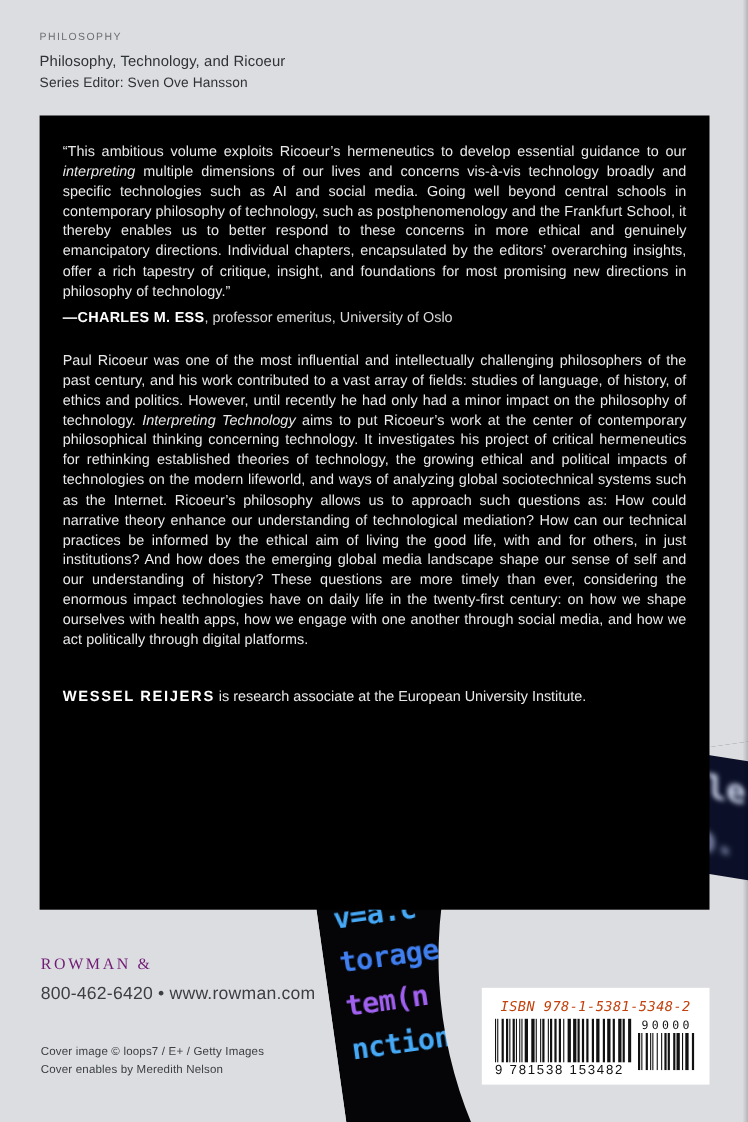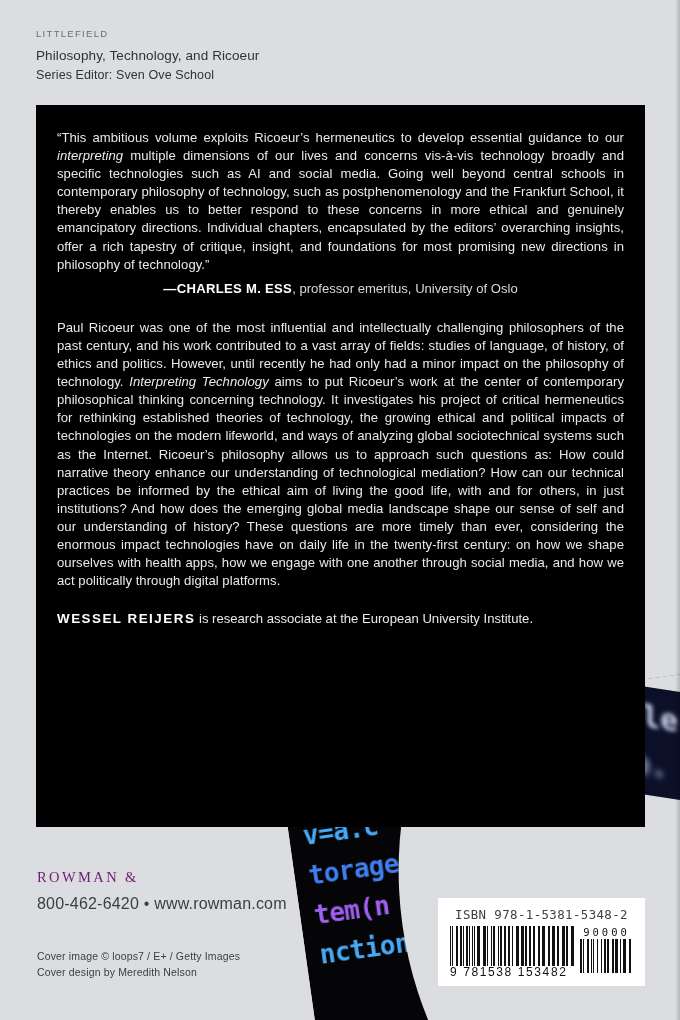--- a/index.html
+++ b/index.html
@@ -172,21 +172,21 @@
     letter-spacing: 0.05px;
     margin: 0 0 6px 0;
   }
   .blurb em { font-style: italic; }
 
   .attrib-line {
     color: #d8d8d9;
     font-size: 13.1px;
     line-height: 18.1px;
     margin: 0;
-    text-align: center;
+    text-align: left;
   }
   .attrib-line .who {
     font-weight: bold;
     color: #ffffff;
     letter-spacing: 0.3px;
   }
 
   .desc {
     color: #e9e9ea;
     font-size: 13.1px;
@@ -203,21 +203,21 @@
     line-height: 18.1px;
     text-align: justify;
     margin: 20px 0 0 0;
   }
   .bio .bio-name {
     font-weight: bold;
     color: #ffffff;
     letter-spacing: 1.5px;
     font-size: 13.4px;
   }
-  .bio-first { margin-top: 20px; }
+  .bio-first { margin-top: 34px; }
 
   
   .pub-block {
     position: absolute;
     left: 37px;
     top: 868px;
     z-index: 30;
   }
   .pub-logo {
     font-family: "Liberation Serif", serif;
@@ -252,23 +252,24 @@
     height: 88px;
     background: #ffffff;
     z-index: 30;
     box-sizing: border-box;
     padding: 9px 12px 6px 12px;
   }
   .isbn-text {
     text-align: center;
     font-family: "DejaVu Sans Mono", monospace;
     font-size: 12.4px;
-    color: #404040;
+    color: #c2410c;
     letter-spacing: 0.4px;
     margin-bottom: 4px;
+    font-style: italic;
   }
   .bars-row {
     display: flex;
     align-items: flex-end;
     height: 52px;
     gap: 6px;
   }
   .bars-main { flex: 0 0 auto; width: 124px; position: relative; height: 52px; }
   .bars-addon { flex: 0 0 auto; width: 53px; position: relative; height: 52px; }
   .bars-svg { display: block; }
@@ -311,23 +312,23 @@
       <div class="code-mask"></div>
     </div>
 
     <div class="chip-blue">
       <div class="chip-text">ple</div>
       <div class="chip-text2">b.</div>
     </div>
   </div>
 
   <div class="header">
-    <div class="series-kicker">LITTLEFIELD</div>
+    <div class="series-kicker">PHILOSOPHY</div>
     <div class="series-name">Philosophy, Technology, and Ricoeur</div>
-    <div class="series-editor">Series Editor: Sven Ove School</div>
+    <div class="series-editor">Series Editor: Sven Ove Hansson</div>
   </div>
 
   <div class="panel">
 
     <p class="blurb"><span>“This ambitious volume exploits Ricoeur’s hermeneutics to develop essential guidance to our </span><em>interpreting</em><span> multiple dimensions of our lives and concerns vis-à-vis technology broadly and specific technologies such as AI and social media. Going well beyond central schools in contemporary philosophy of technology, such as postphenomenology and the Frankfurt School, it thereby enables us to better respond to these concerns in more ethical and genuinely emancipatory directions. Individual chapters, encapsulated by the editors’ overarching insights, offer a rich tapestry of critique, insight, and foundations for most promising new directions in philosophy of technology.”</span></p>
 
     <p class="attrib-line"><span class="who">—CHARLES M. ESS</span><span>, professor emeritus, University of Oslo</span></p>
 
     <p class="desc"><span>Paul Ricoeur was one of the most influential and intellectually challenging philosophers of the past century, and his work contributed to a vast array of fields: studies of language, of history, of ethics and politics. However, until recently he had only had a minor impact on the philosophy of technology. </span><em>Interpreting Technology</em><span> aims to put Ricoeur’s work at the center of contemporary philosophical thinking concerning technology. It investigates his project of critical hermeneutics for rethinking established theories of technology, the growing ethical and political impacts of technologies on the modern lifeworld, and ways of analyzing global sociotechnical systems such as the Internet. Ricoeur’s philosophy allows us to approach such questions as: How could narrative theory enhance our understanding of technological mediation? How can our technical practices be informed by the ethical aim of living the good life, with and for others, in just institutions? And how does the emerging global media landscape shape our sense of self and our understanding of history? These questions are more timely than ever, considering the enormous impact technologies have on daily life in the twenty-first century: on how we shape ourselves with health apps, how we engage with one another through social media, and how we act politically through digital platforms.</span></p>
 
@@ -336,21 +337,21 @@
 
   </div>
 
   <div class="pub-block">
     <div class="pub-logo">ROWMAN &amp;</div>
     <div class="pub-contact">800-462-6420 • www.rowman.com</div>
   </div>
 
   <div class="credits">
     <div>Cover image © loops7 / E+ / Getty Images</div>
-    <div>Cover design by Meredith Nelson</div>
+    <div>Cover enables by Meredith Nelson</div>
   </div>
 
   <div class="barcode-box">
     <div class="isbn-text">ISBN 978-1-5381-5348-2</div>
     <div class="bars-row">
       <div class="bars-main">
         <svg class="bars-svg" width="124" height="40" viewBox="0 0 124 40">
           <g fill="#111" id="ean-main">
               <rect x="0" y="0" width="1" height="40"></rect>
               <rect x="2" y="0" width="1" height="40"></rect>

